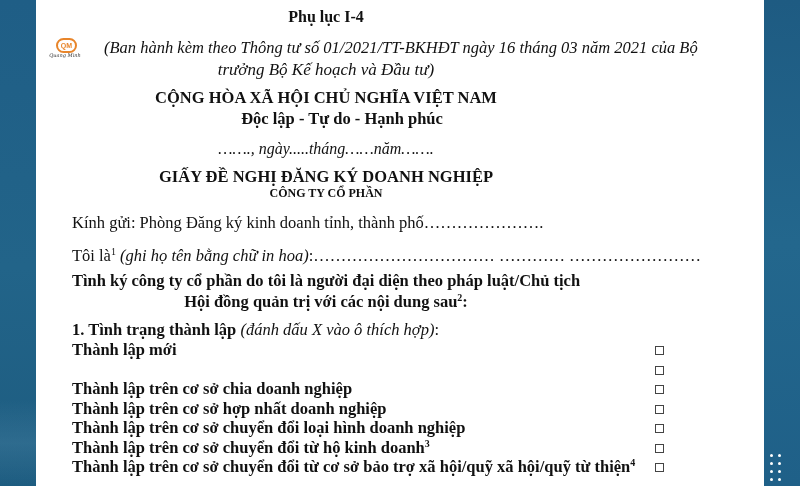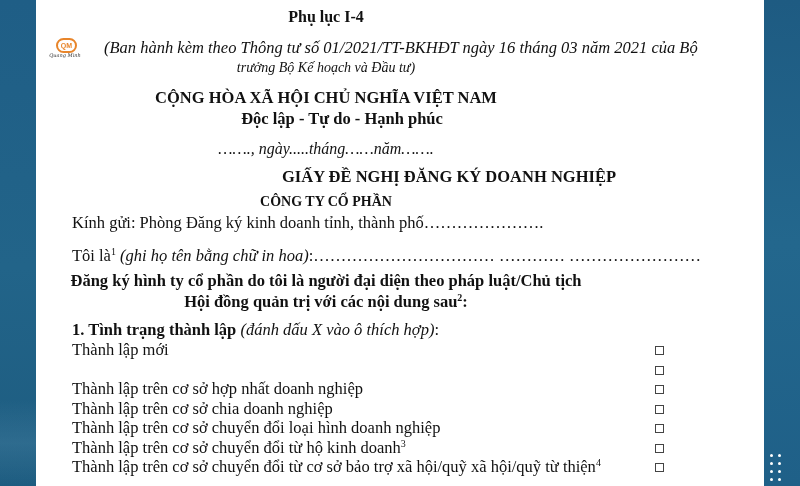--- a/index.html
+++ b/index.html
@@ -45,38 +45,38 @@
   }
 
   .line { position: absolute; white-space: nowrap; }
   .center { left: 0; width: 580px; text-align: center; }
   .b { font-weight: bold; }
   .i { font-style: italic; }
   sup { font-size: 10px; line-height: 0; vertical-align: super; }
 
   .t-appendix { top: 8px; font-size: 16px; font-weight: bold; }
   .t-issued1 { top: 38px; left: 60px; font-size: 16.5px; font-style: italic; margin-left: 8px; }
-  .t-issued2 { top: 60px; font-size: 14px; font-style: italic; }
+  .t-issued2 { top: 60px; font-size: 17px; font-style: italic; }
   .t-nation { top: 88px; font-size: 16.5px; font-weight: bold; }
   .t-motto { top: 109px; font-size: 16.5px; font-weight: bold; padding-left: 16px; }
   .t-date { top: 140px; font-size: 16px; font-style: italic; }
-  .t-title1 { top: 167px; font-size: 16.5px; font-weight: bold; text-align: right; }
-  .t-title2 { top: 194px; font-size: 14px; font-weight: bold; }
+  .t-title1 { top: 167px; font-size: 16.5px; font-weight: bold; }
+  .t-title2 { top: 186px; font-size: 12px; font-weight: bold; }
 
   .t-to { top: 213px; left: 36px; font-size: 16.5px; }
   .t-me { top: 246px; left: 36px; font-size: 16.5px; }
 
   .t-reg1 { top: 271px; font-size: 16.5px; font-weight: bold; }
   .t-reg2 { top: 292px; font-size: 16.5px; font-weight: bold; }
 
   .t-sec { top: 320px; left: 36px; font-size: 16.5px; }
 
   .opt-list { position: absolute; left: 36px; top: 340px; width: 600px; }
   .opt {
-    position: relative; height: 19.5px; font-size: 16.5px; line-height: 19.5px; white-space: nowrap;
+    position: relative; height: 19.5px; font-size: 16.5px; line-height: 19.5px; white-space: nowrap; font-weight: bold;
   }
   .box {
     position: absolute; left: 583px; top: 6px; width: 7px; height: 7px;
     border: 1px solid #444; background: #fff;
   }
 </style>
 </head>
 <body>
 
 <div class="side-left"></div>
@@ -111,45 +111,45 @@
   <div class="line center t-title1">GIẤY ĐỀ NGHỊ ĐĂNG KÝ DOANH NGHIỆP</div>
   <div class="line center t-title2">CÔNG TY CỔ PHẦN</div>
 
   <div class="line t-to">Kính gửi: Phòng Đăng ký kinh doanh tỉnh, thành phố………………….</div>
 
   <div class="line t-me">
     <span>Tôi là</span><sup>1</sup>
     <span class="i">(ghi họ tên bằng chữ in hoa)</span><span>:…………………………… ………… ……………………</span>
   </div>
 
-  <div class="line center t-reg1">Đăng ký hình ty cổ phần do tôi là người đại diện theo pháp luật/Chủ tịch</div>
+  <div class="line center t-reg1">Tình ký công ty cổ phần do tôi là người đại diện theo pháp luật/Chủ tịch</div>
   <div class="line center t-reg2">
     <span>Hội đồng quản trị với các nội dung sau</span><sup>2</sup><span>:</span>
   </div>
 
   <div class="line t-sec">
     <span class="b">1. Tình trạng thành lập</span>
     <span class="i">(đánh dấu X vào ô thích hợp)</span><span>:</span>
   </div>
 
   <div class="opt-list">
     <div class="opt">
       <span>Thành lập mới</span><sup></sup>
       <span class="box"></span>
     </div>
     <div class="opt">
       <sup></sup>
       <span class="box"></span>
     </div>
     <div class="opt">
-      <span>Thành lập trên cơ sở hợp nhất doanh nghiệp</span><sup></sup>
+      <span>Thành lập trên cơ sở chia doanh nghiệp</span><sup></sup>
       <span class="box"></span>
     </div>
     <div class="opt">
-      <span>Thành lập trên cơ sở chia doanh nghiệp</span><sup></sup>
+      <span>Thành lập trên cơ sở hợp nhất doanh nghiệp</span><sup></sup>
       <span class="box"></span>
     </div>
     <div class="opt">
       <span>Thành lập trên cơ sở chuyển đổi loại hình doanh nghiệp</span><sup></sup>
       <span class="box"></span>
     </div>
     <div class="opt">
       <span>Thành lập trên cơ sở chuyển đổi từ hộ kinh doanh</span><sup>3</sup>
       <span class="box"></span>
     </div>

